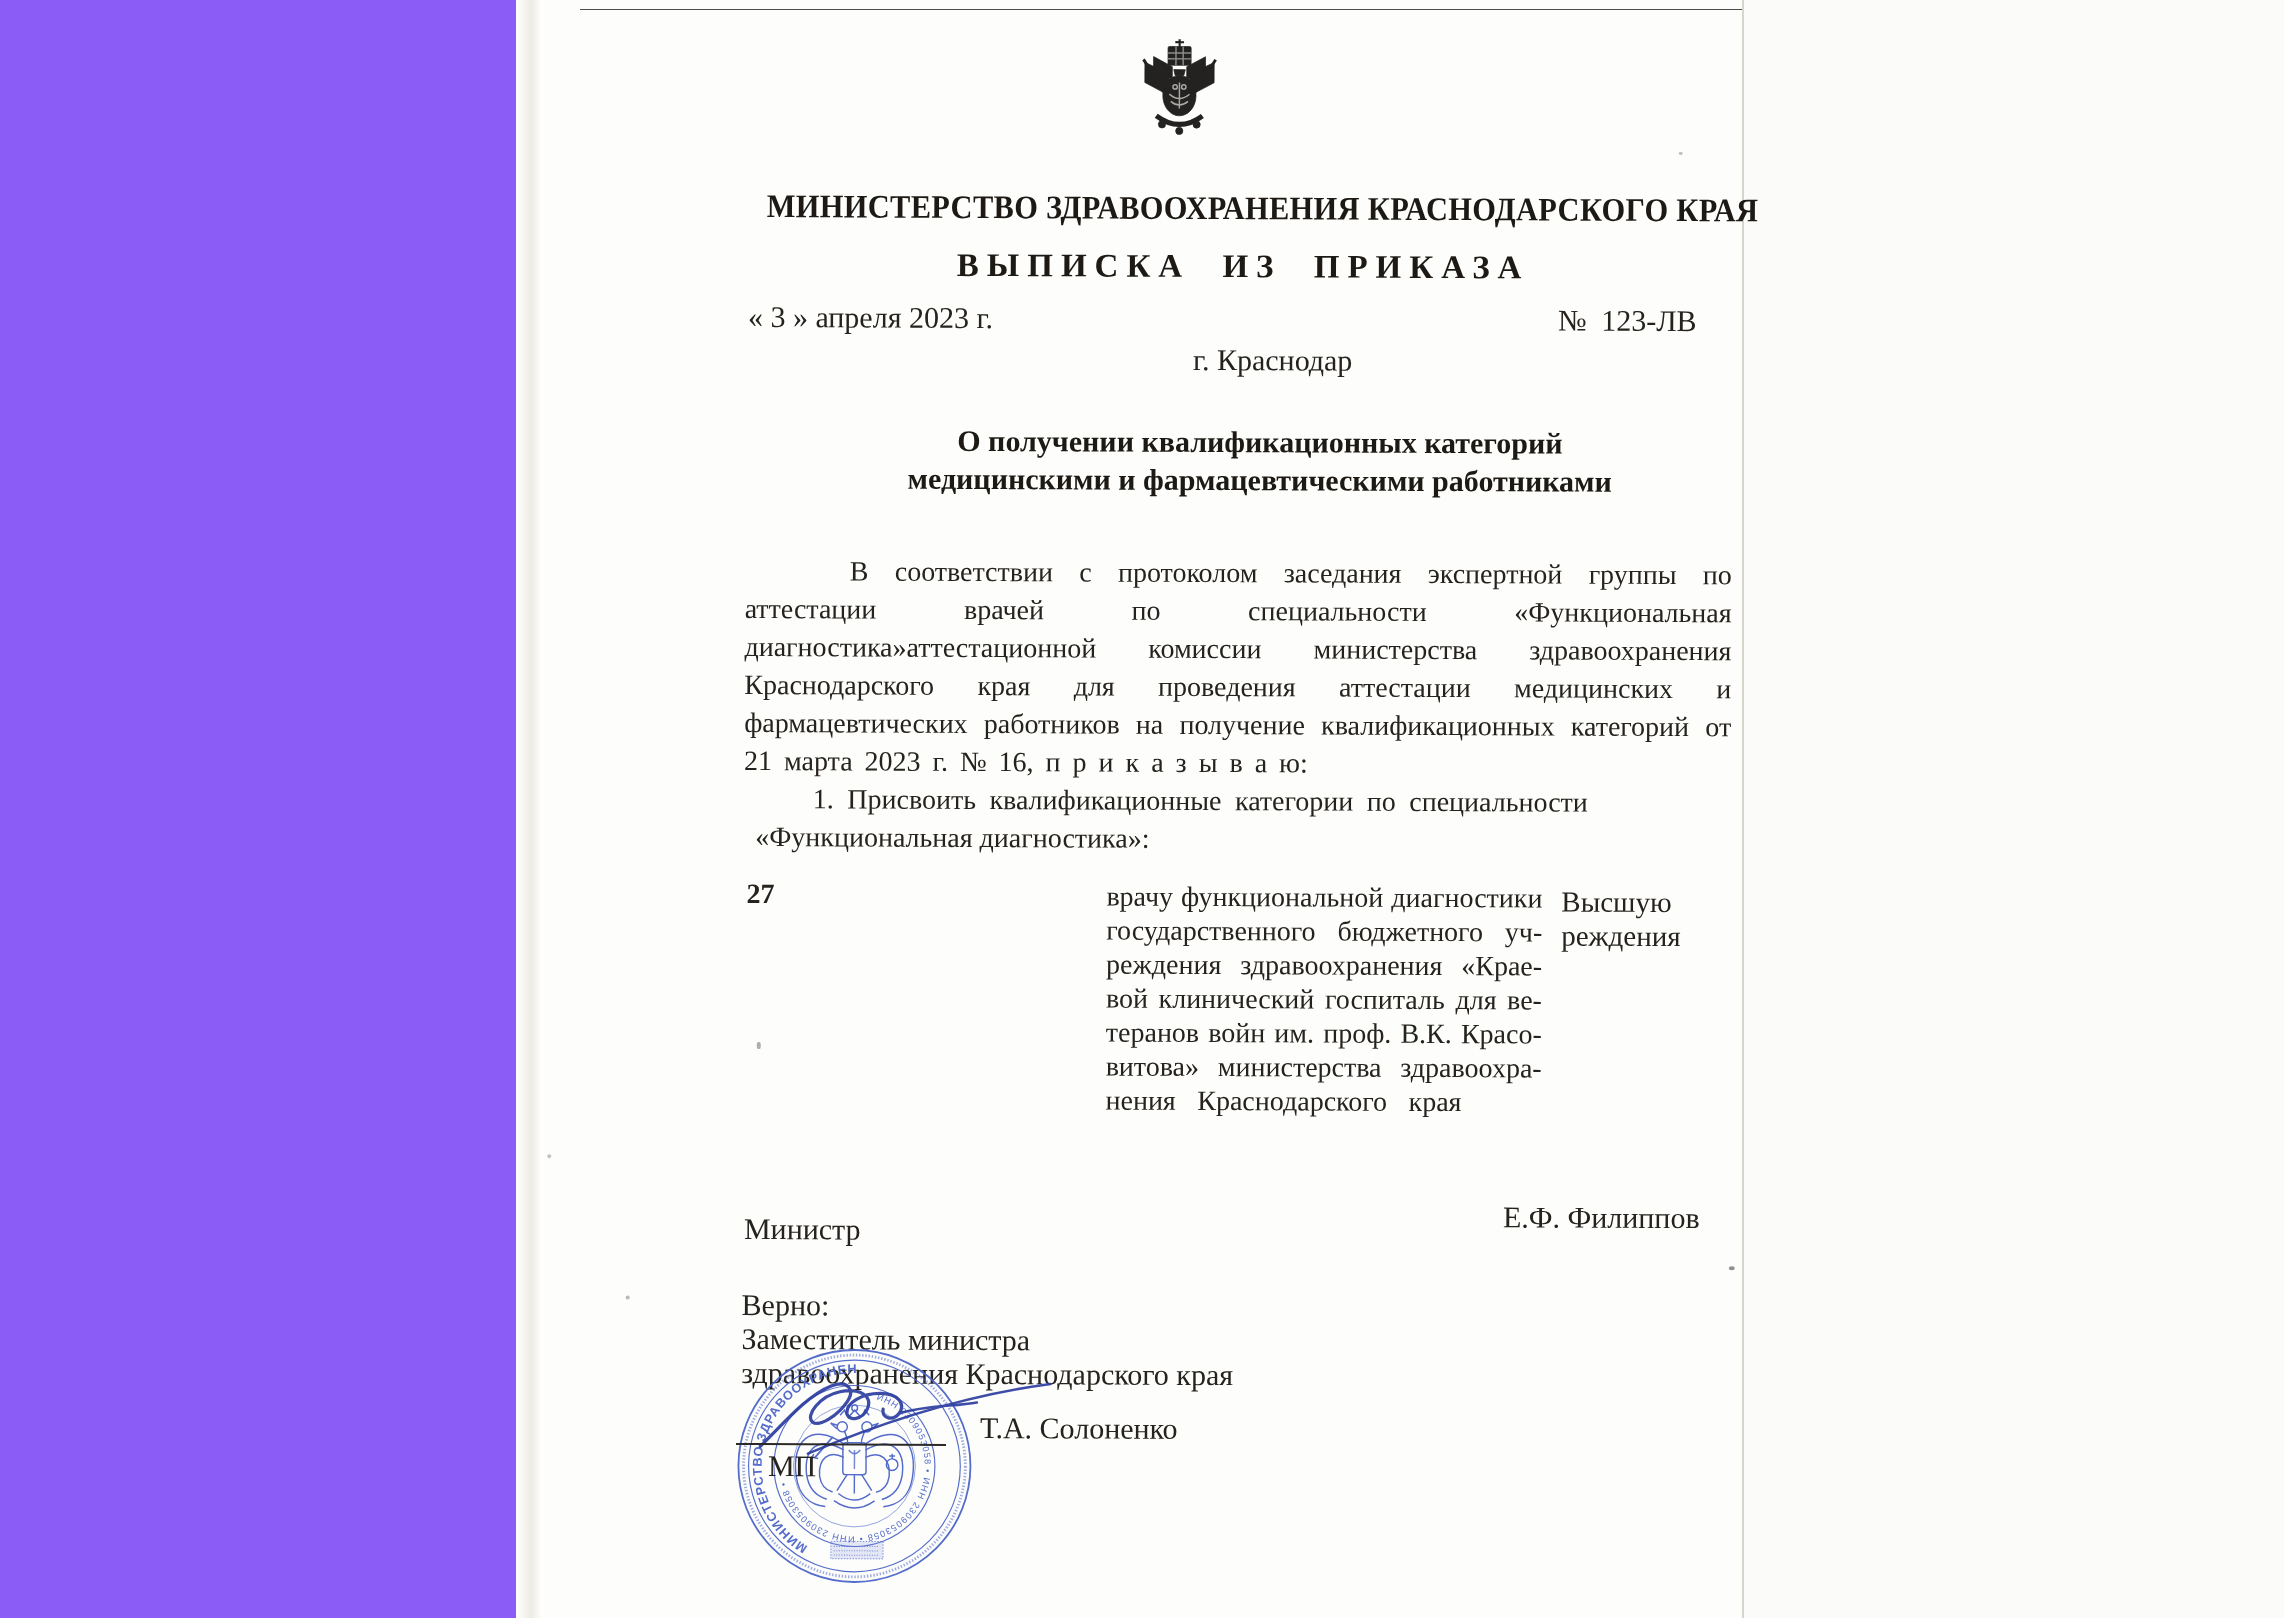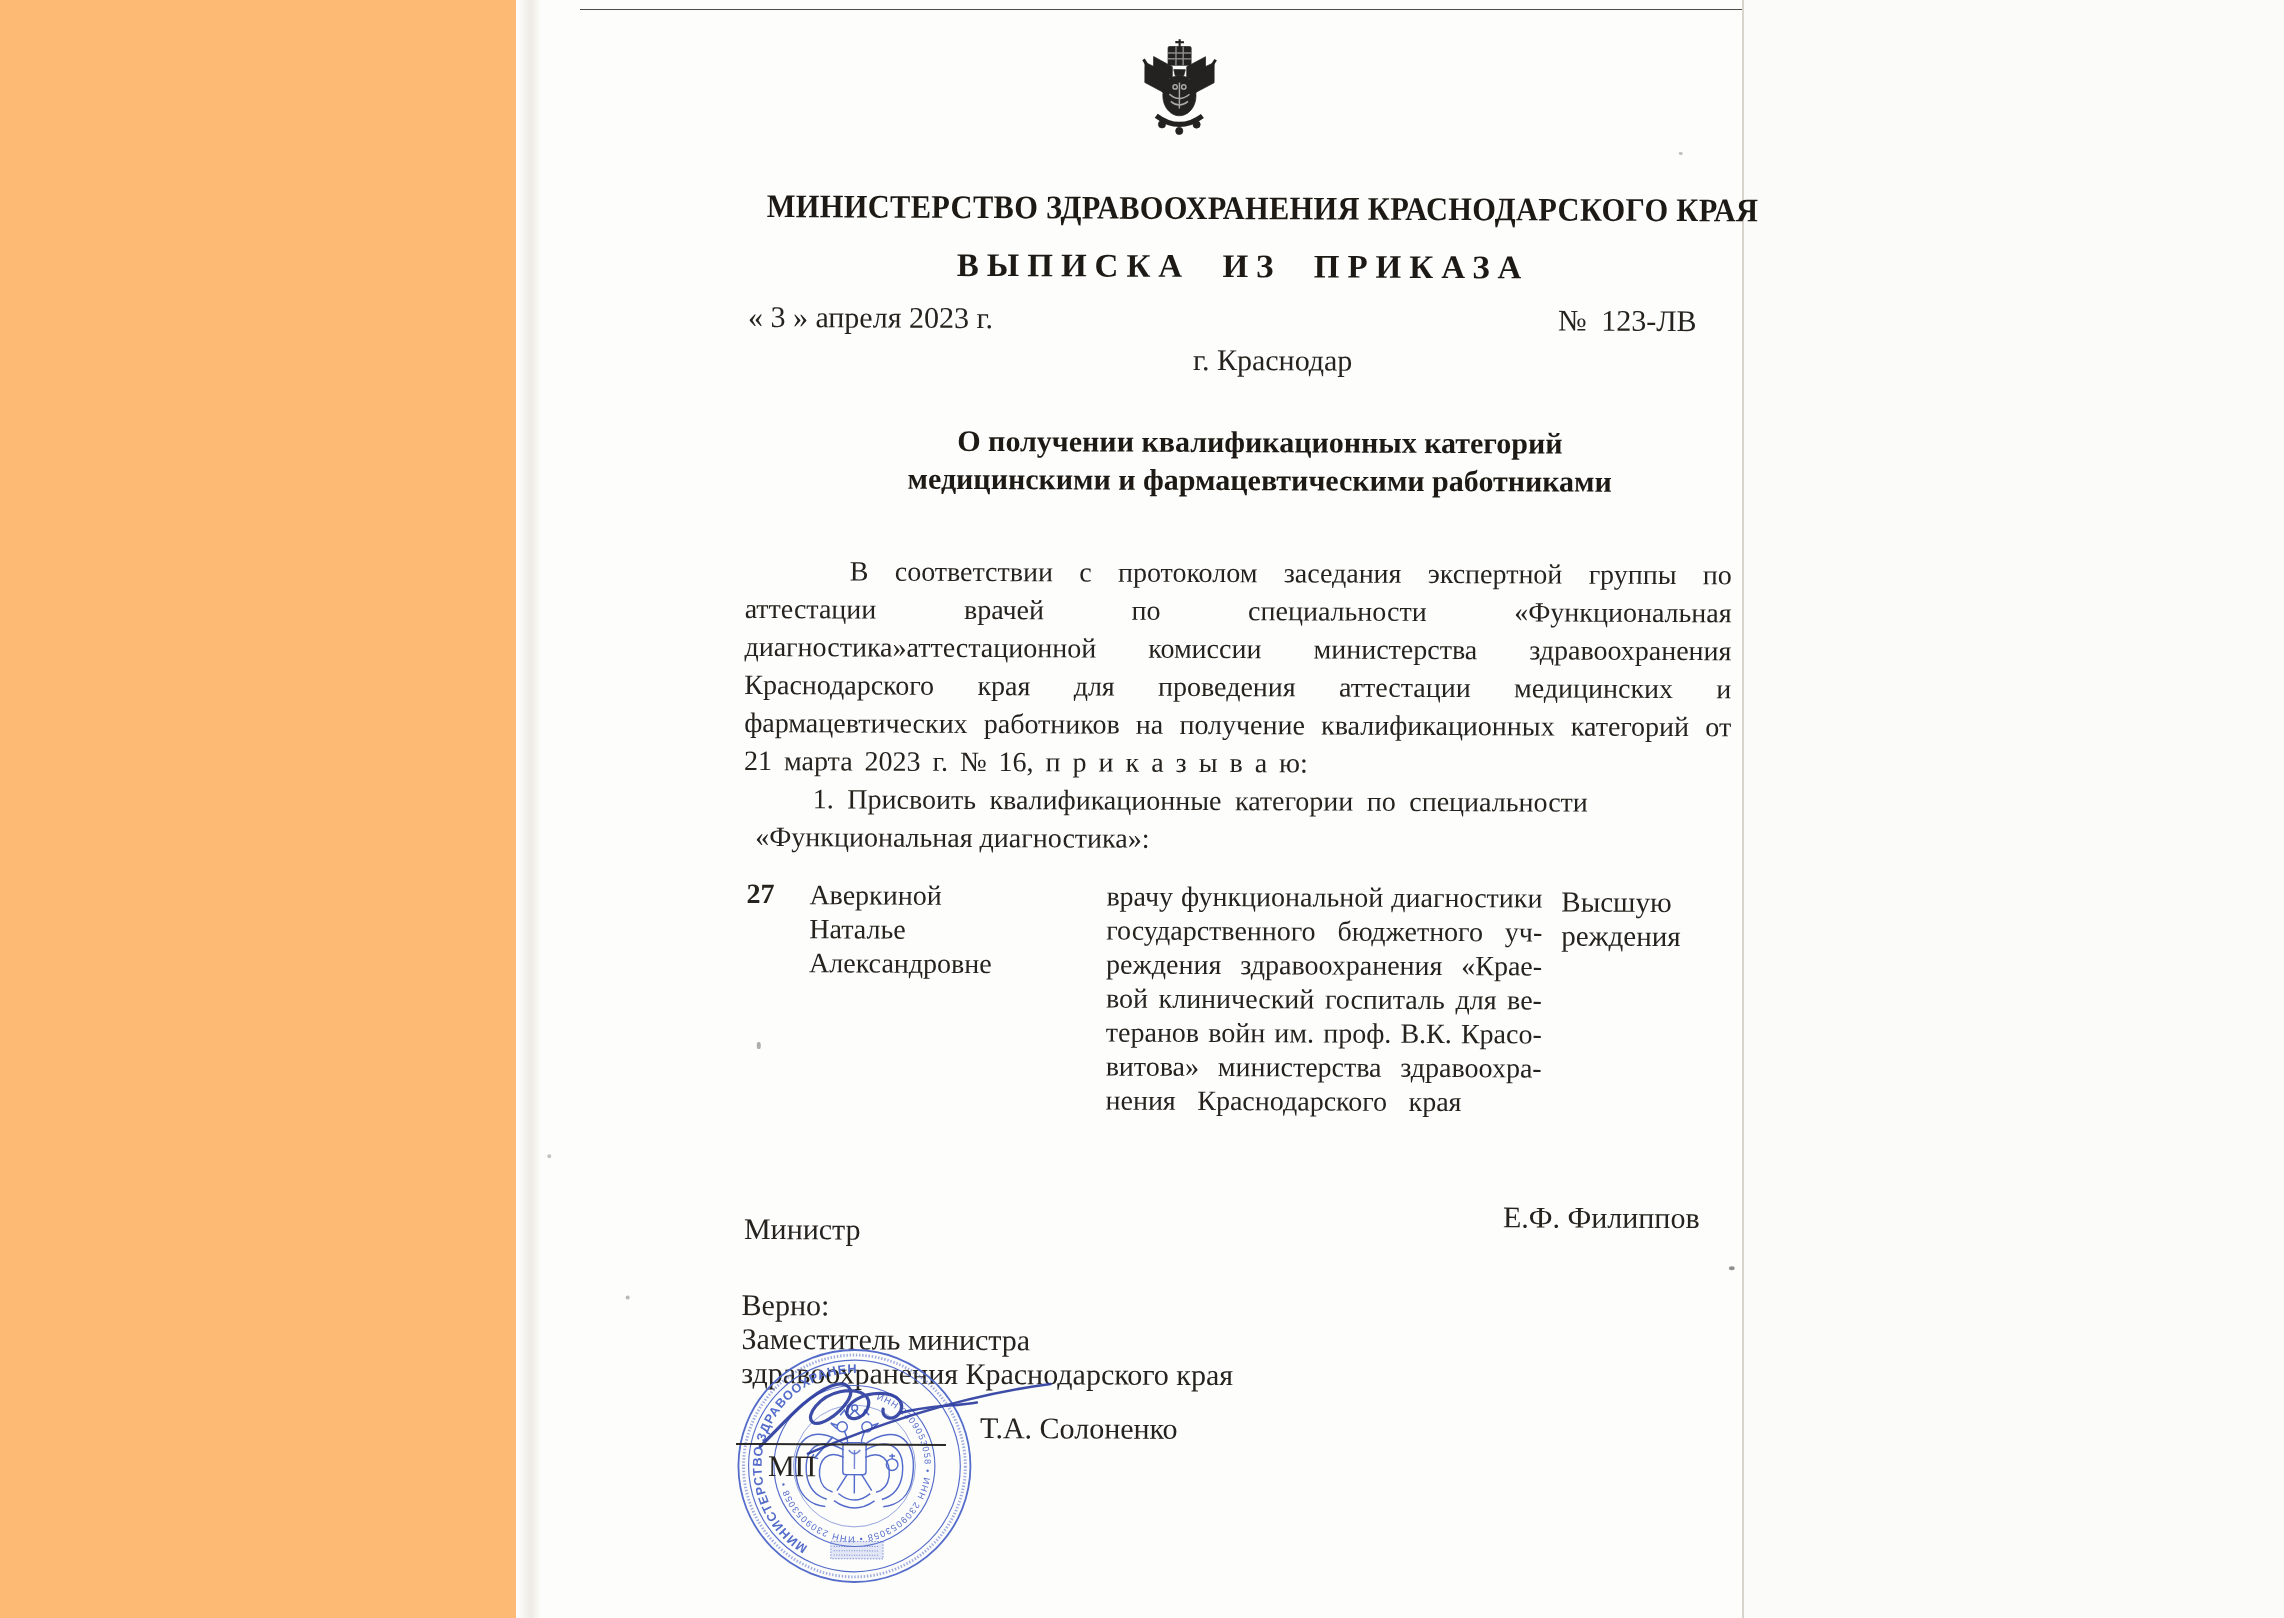--- a/index.html
+++ b/index.html
@@ -1,16 +1,16 @@
 <!DOCTYPE html>
 <html style="font-size:11.6px"><head>
 <meta charset="utf-8">
 <style>
   html,body{margin:0;padding:0;background:#ffffff;}
-  #shot{position:relative;width:2284px;height:1618px;background:#fdba74;overflow:hidden;
+  #shot{position:relative;width:2284px;height:1618px;background:#8b5cf6;overflow:hidden;
         font-family:"Liberation Serif","DejaVu Serif",serif;color:#26231e;}
   .paper{position:absolute;left:516px;top:0;width:1232px;height:1618px;background:#fdfdfb;}
   .paper-left-edge{position:absolute;left:516px;top:0;width:25px;height:1618px;
         background:linear-gradient(to right,#ffffff,#edebe4 60%,#fdfdfb);}
   .paper-right-edge{position:absolute;left:1742px;top:0;width:2.2px;height:1618px;background:#d8d5cd;}
   .beyond-right{position:absolute;left:1744px;top:0;width:540px;height:1618px;background:#fbfbf9;}
   .topline{position:absolute;left:580px;top:8.7px;width:1162px;height:1.4px;background:#4d4c49;}
   .tilt{position:absolute;left:0;top:0;width:2284px;height:1618px;
         transform:rotate(0.25deg);transform-origin:746px 304px;}
   .t{position:absolute;white-space:nowrap;}
@@ -110,25 +110,20 @@
       <div class="ln just">аттестации врачей по специальности «Функциональная</div>
       <div class="ln just">диагностика»аттестационной комиссии министерства здравоохранения</div>
       <div class="ln just">Краснодарского края для проведения аттестации медицинских и</div>
       <div class="ln just">фармацевтических работников на получение квалификационных категорий от</div>
       <div class="ln ln-order">21 марта  2023 г.  №  16,  п р и к а з ы в а ю:</div>
       <div class="ln ln-assign">1. Присвоить  квалификационные  категории  по специальности</div>
       <div class="ln ln-spec">«Функциональная диагностика»:</div>
     </div>
 
     <div class="t tbl-num">27</div>
-    <div class="tbl-name">
-      <div>Аверкиной</div>
-      <div>Наталье</div>
-      <div>Александровне</div>
-    </div>
     <div class="tbl-pos">
       <div class="pln">врачу функциональной диагностики</div>
       <div class="pln">государственного бюджетного уч-</div>
       <div class="pln">реждения здравоохранения «Крае-</div>
       <div class="pln">вой клинический госпиталь для ве-</div>
       <div class="pln">теранов войн им. проф. В.К. Красо-</div>
       <div class="pln">витова» министерства здравоохра-</div>
       <div class="pln-last">нения Краснодарского края</div>
     </div>
     <div class="tbl-cat">

